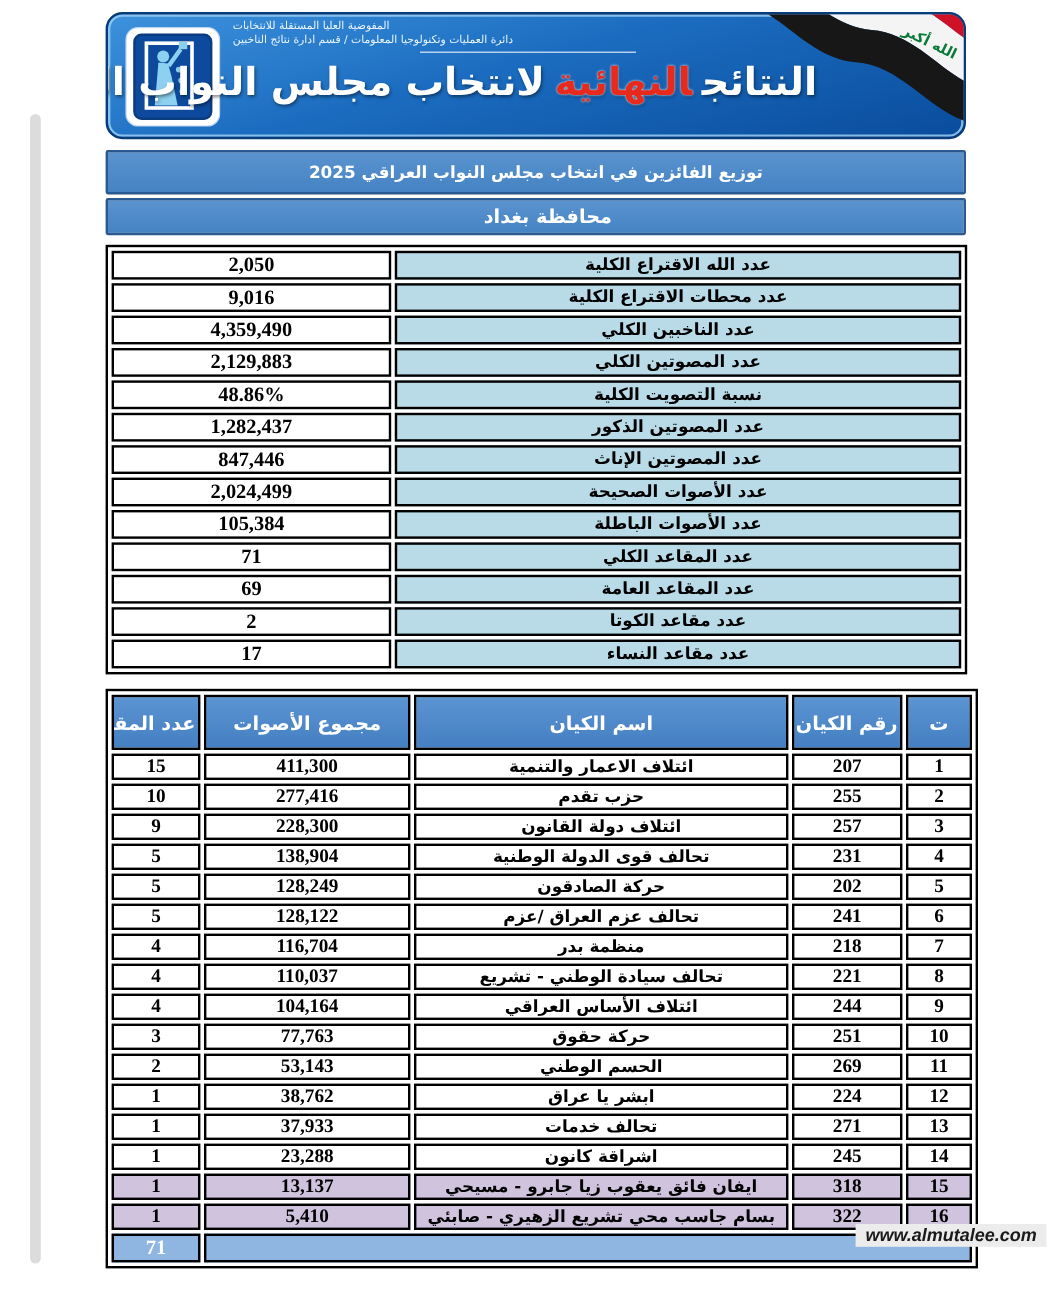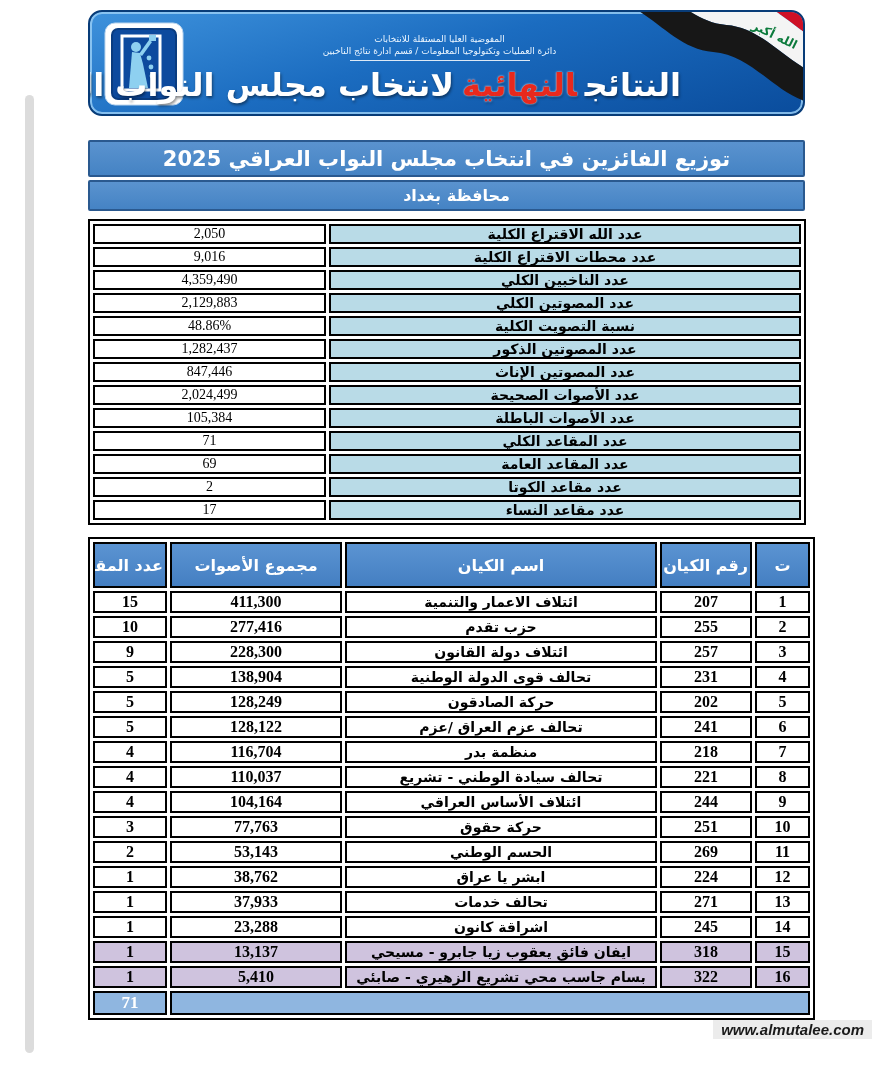--- a/index.html
+++ b/index.html
@@ -17,57 +17,57 @@
   .banner{
     position:relative;height:106px;border-radius:14px;
     border:2px solid #083c78;box-sizing:border-box;
     background:linear-gradient(165deg,#3e92dc 0%,#1b6cc0 45%,#0a4c9c 100%);
     box-shadow:inset 0 0 0 2px rgba(150,205,245,.85);
     overflow:hidden;
   }
   .logo-wrap{position:absolute;left:14px;top:10px;}
   .flag-wrap{position:absolute;right:-8px;top:-6px;}
   .banner-center{
-    position:absolute;left:104px;right:118px;top:21px;text-align:center;color:#fff;
+    position:absolute;left:104px;right:118px;top:4px;text-align:left;color:#fff;
   }
   .org-line{font-size:9px;line-height:12px;color:#eaf5ff;direction:rtl;}
   .org-underline{width:180px;height:1px;background:rgba(255,255,255,.85);margin:3px auto 4px;}
   .main-title{
     direction:rtl;white-space:nowrap;font-weight:bold;font-size:32px;line-height:40px;
     color:#ffffff;text-shadow:1px 2px 3px rgba(0,0,0,.45);letter-spacing:-1px;
   }
   .main-title .red{color:#e8291d;text-shadow:0 0 2px #ffffff,1px 2px 3px rgba(0,0,0,.35);}
   .main-title span{margin:0 4px;}
 
   
   .bar{
-    margin-top:24px;height:37px;box-sizing:border-box;
+    margin-top:9px;height:37px;box-sizing:border-box;
     background:linear-gradient(180deg,#5a93cf,#4583c4);
     border:2px solid #2a598f;border-radius:2px;
     display:flex;align-items:center;justify-content:center;
-    color:#fff;font-weight:bold;font-size:21px;direction:rtl;
+    color:#fff;font-weight:bold;font-size:14px;direction:rtl;
   }
   .bar.second{margin-top:3px;height:31px;font-size:16px;padding-left:20px;}
 
   
   table.sheet{
     border-collapse:separate;border-spacing:3px;background:#fff;
     border:2px solid #000;width:717px;table-layout:fixed;direction:rtl;
   }
   table.sheet td, table.sheet th{
     border:2px solid #000;box-sizing:border-box;text-align:center;
     overflow:hidden;white-space:nowrap;padding:0 2px;
   }
 
   
   .summary{margin-top:8px;}
   .summary td{height:19px;}
   .sum-label{background:#b9dbe7;font-weight:bold;font-size:14px;color:#000;}
   .sum-value{
-    background:#fff;font-weight:normal;font-size:14px;color:#000;
+    background:#fff;font-weight:bold;font-size:17px;color:#000;
     font-family:"Liberation Serif","DejaVu Serif",serif;
   }
 
   
   .results{margin-top:12px;}
   .results th{
     background:linear-gradient(180deg,#5b94d2,#447fc2);
     color:#fff;font-weight:bold;font-size:16px;height:46px;
     white-space:normal;line-height:19px;
   }

